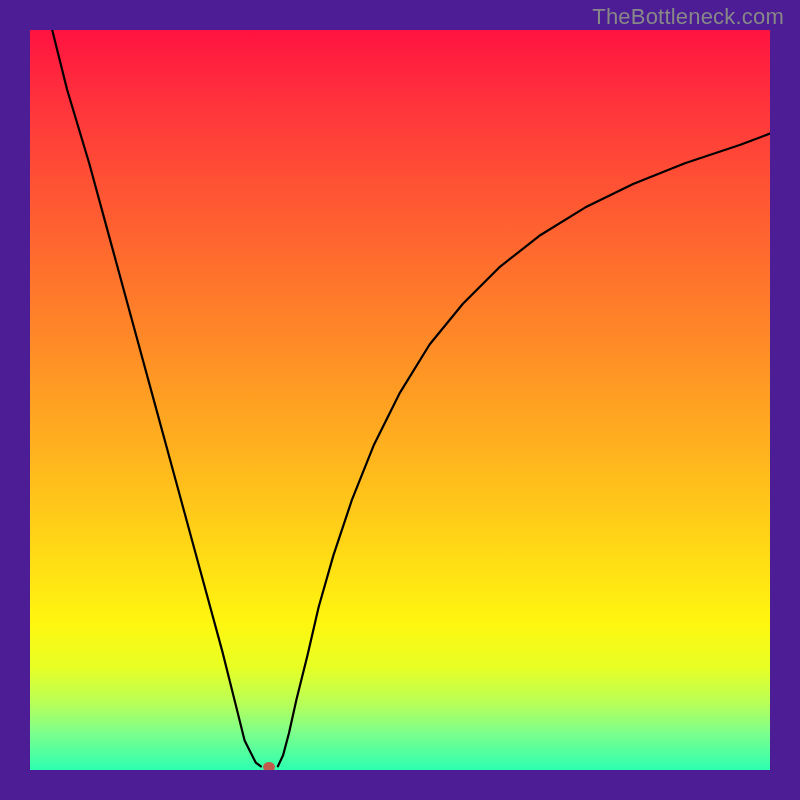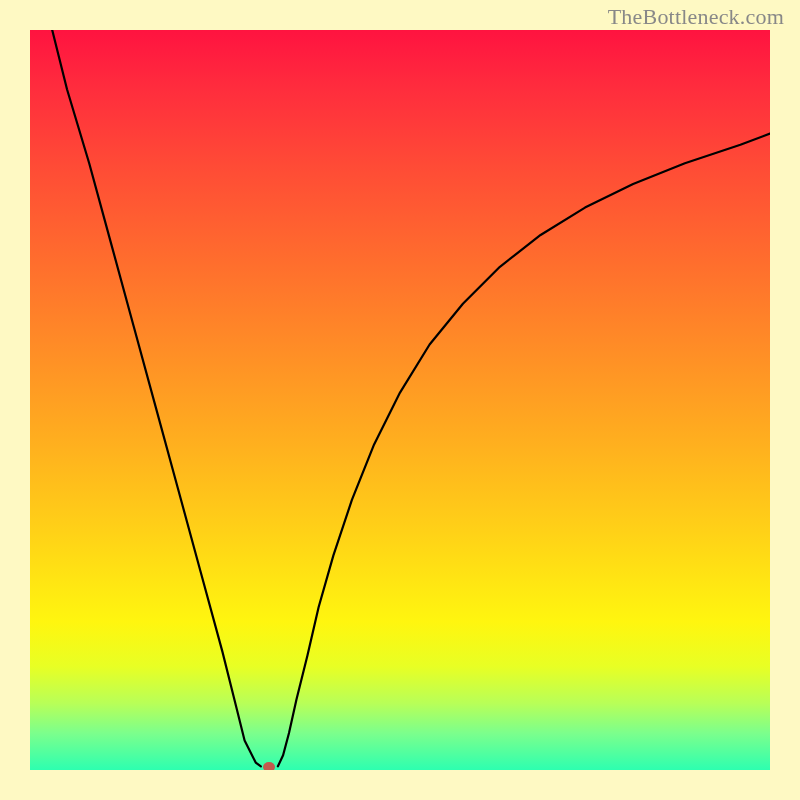--- a/index.html
+++ b/index.html
@@ -8,22 +8,21 @@
     width: 800px;
     height: 800px;
     overflow: hidden;
     background: #000;
     font-family: Arial, Helvetica, sans-serif;
   }
   .chart-container {
     position: relative;
     width: 800px;
     height: 800px;
-    background: #fef9c3;
-    font-family: Liberation Serif, serif;
+    background: #4c1d95;
   }
   .plot-area {
     position: absolute;
     left: 30px;
     top: 30px;
     width: 740px;
     height: 740px;
     
     background: linear-gradient(to bottom,
       #ff1340 0%,

